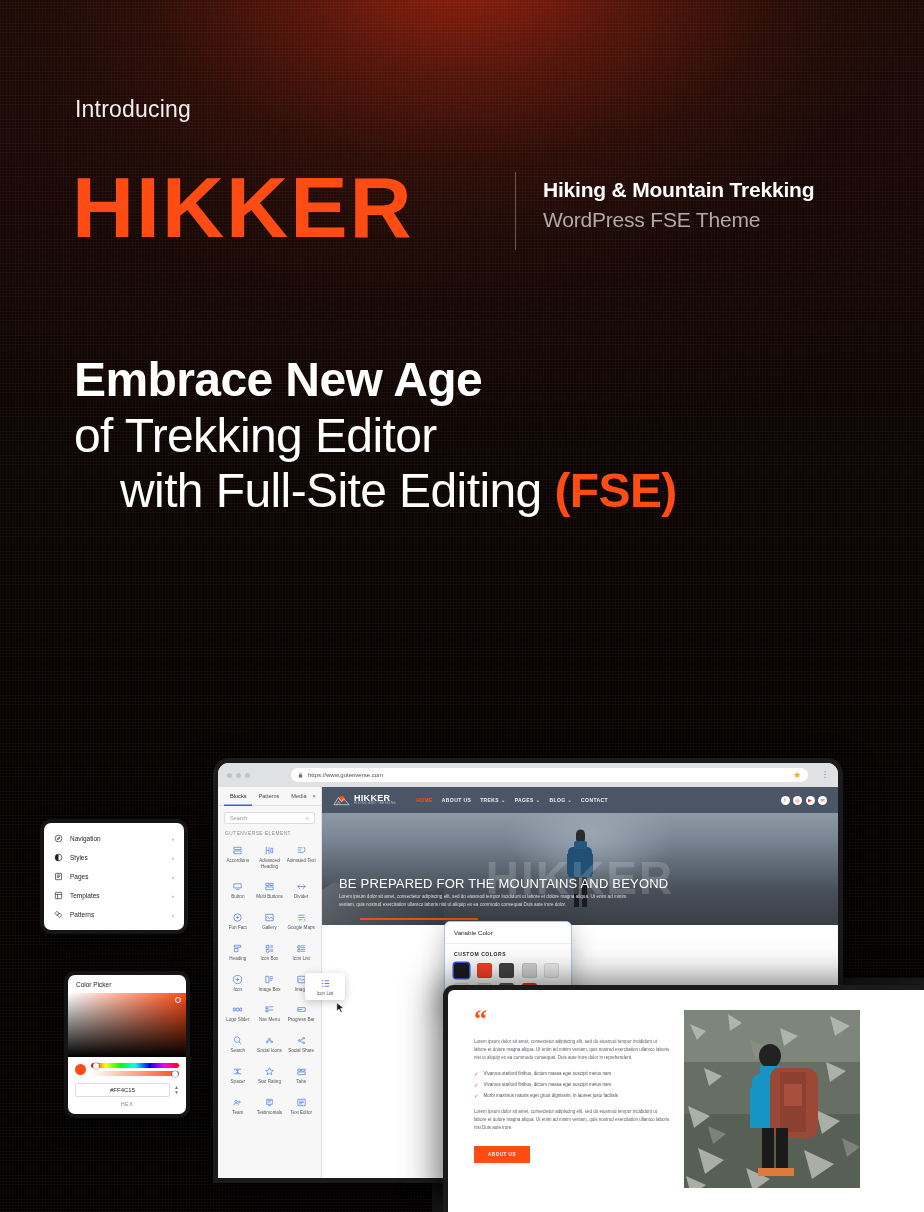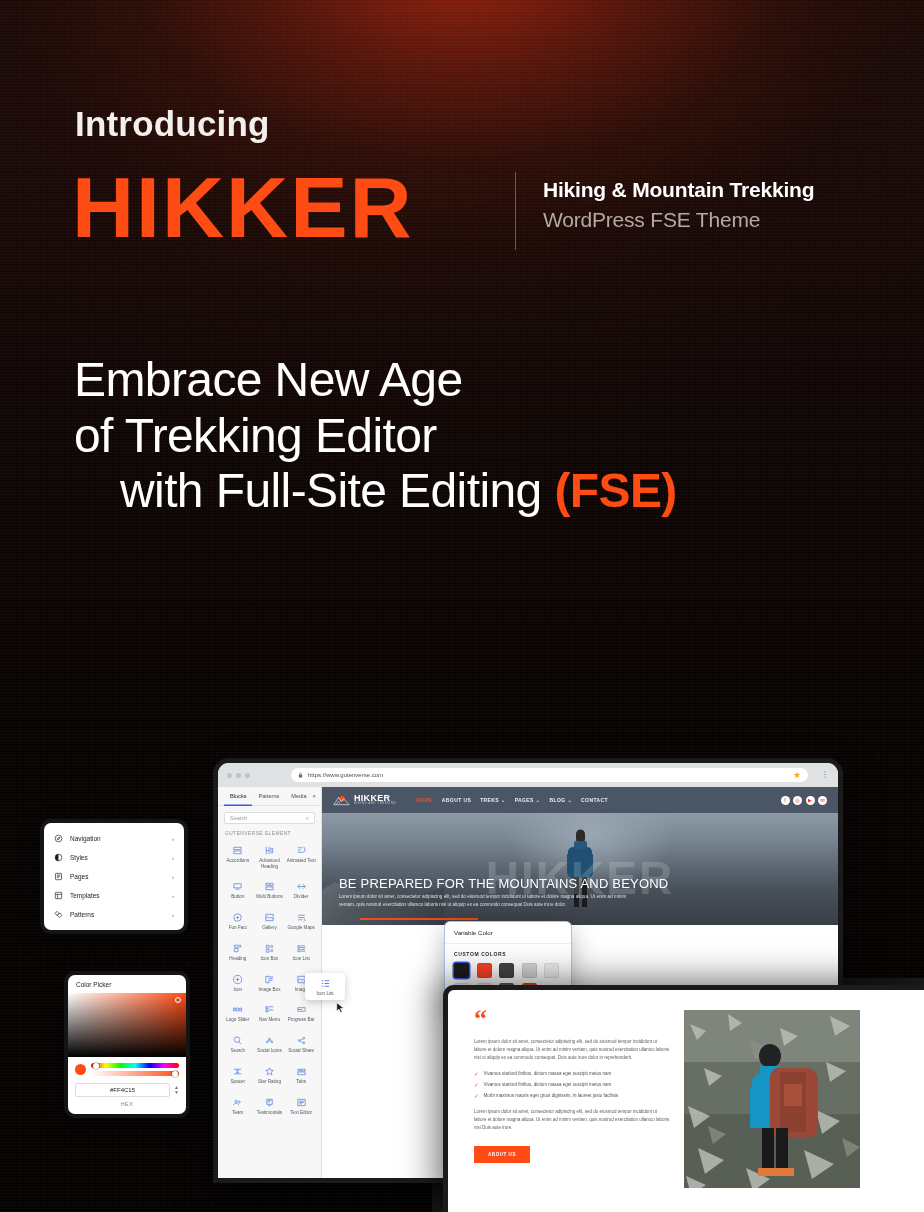--- a/index.html
+++ b/index.html
@@ -21,38 +21,38 @@
   #grain {
     position:absolute; inset:0; pointer-events:none;
     opacity:.06;
     background-image:
       repeating-linear-gradient(0deg, rgba(255,255,255,.5) 0 1px, transparent 1px 3px),
       repeating-linear-gradient(90deg, rgba(255,255,255,.35) 0 1px, transparent 1px 3px);
   }
 
   
   .intro {
-    position:absolute; left:75px; top:104px;
-    font-size:35px; font-weight:700; color:#f2efed; letter-spacing:.2px;
+    position:absolute; left:75px; top:96px;
+    font-size:23px; font-weight:400; color:#f2efed; letter-spacing:.2px;
   }
   .brand {
     position:absolute; left:72px; top:164px;
     font-size:86px; font-weight:700; color:#ff4c15;
     letter-spacing:2px; line-height:1;
   }
   .divider-v {
     position:absolute; left:515px; top:172px;
     width:1px; height:78px; background:#6d5a54;
   }
   .tagline-wrap { position:absolute; left:543px; top:176px; }
   .tagline-1 { font-size:21px; font-weight:700; color:#fff; letter-spacing:-.2px; line-height:1.35; }
   .tagline-2 { font-size:21px; font-weight:400; color:#b3a9a5; letter-spacing:-.2px; line-height:1.5; }
 
   .headline { position:absolute; left:74px; top:352px; line-height:1.16; }
-  .headline .l1 { font-size:48px; font-weight:400; color:#ffffff; letter-spacing:-.6px; }
+  .headline .l1 { font-size:48px; font-weight:700; color:#ffffff; letter-spacing:-.6px; }
   .headline .l2 { font-size:48px; font-weight:300; color:#ffffff; letter-spacing:-.6px; }
   .headline .l3 { font-size:48px; font-weight:300; color:#ffffff; letter-spacing:-.6px;margin-left:46px; }
   .headline .fse { color:#ff4c15; font-weight:700; }
 
   .subcopy {
     position:absolute; left:74px; top:565px; width:660px;
     font-size:25px; font-weight:300; color:#c6bfbc; line-height:1.7; letter-spacing:-.1px;
   }
 
   

